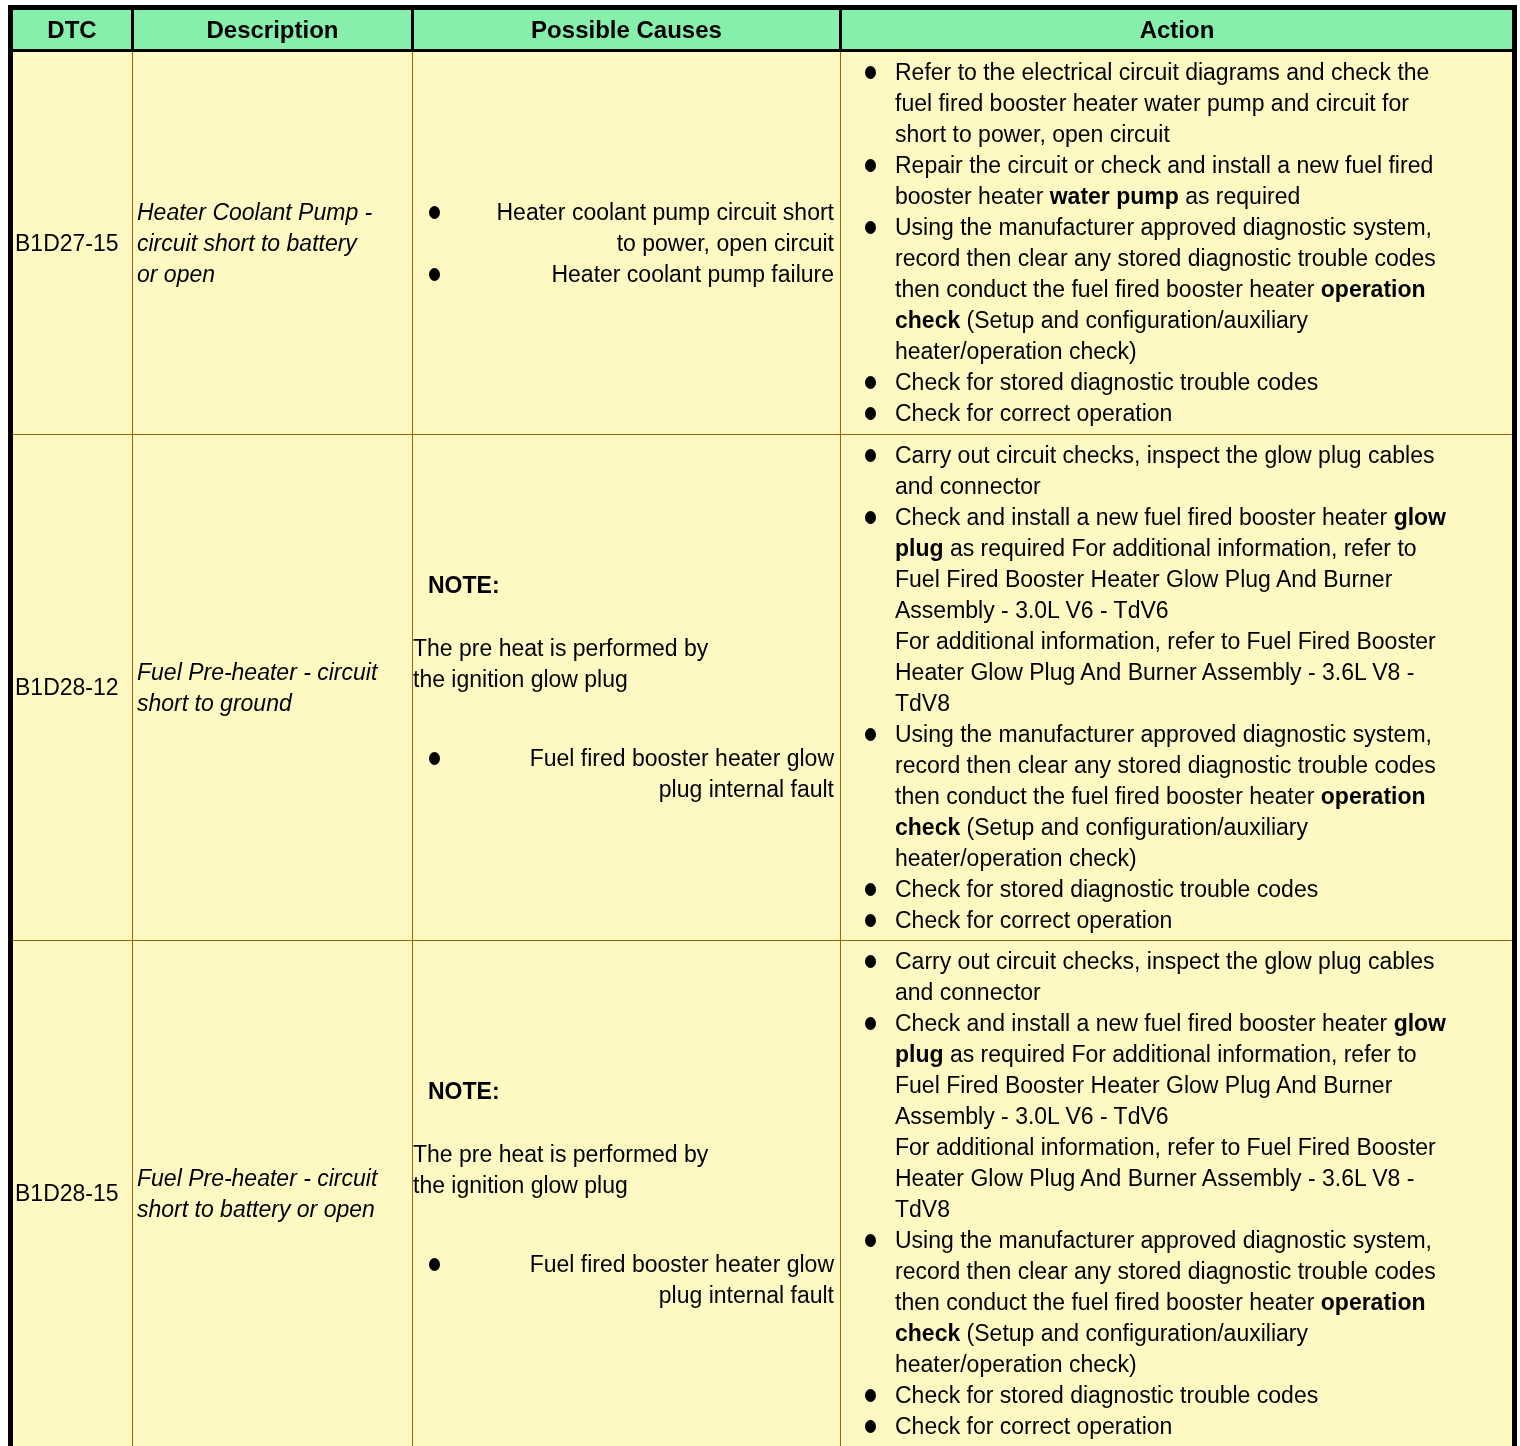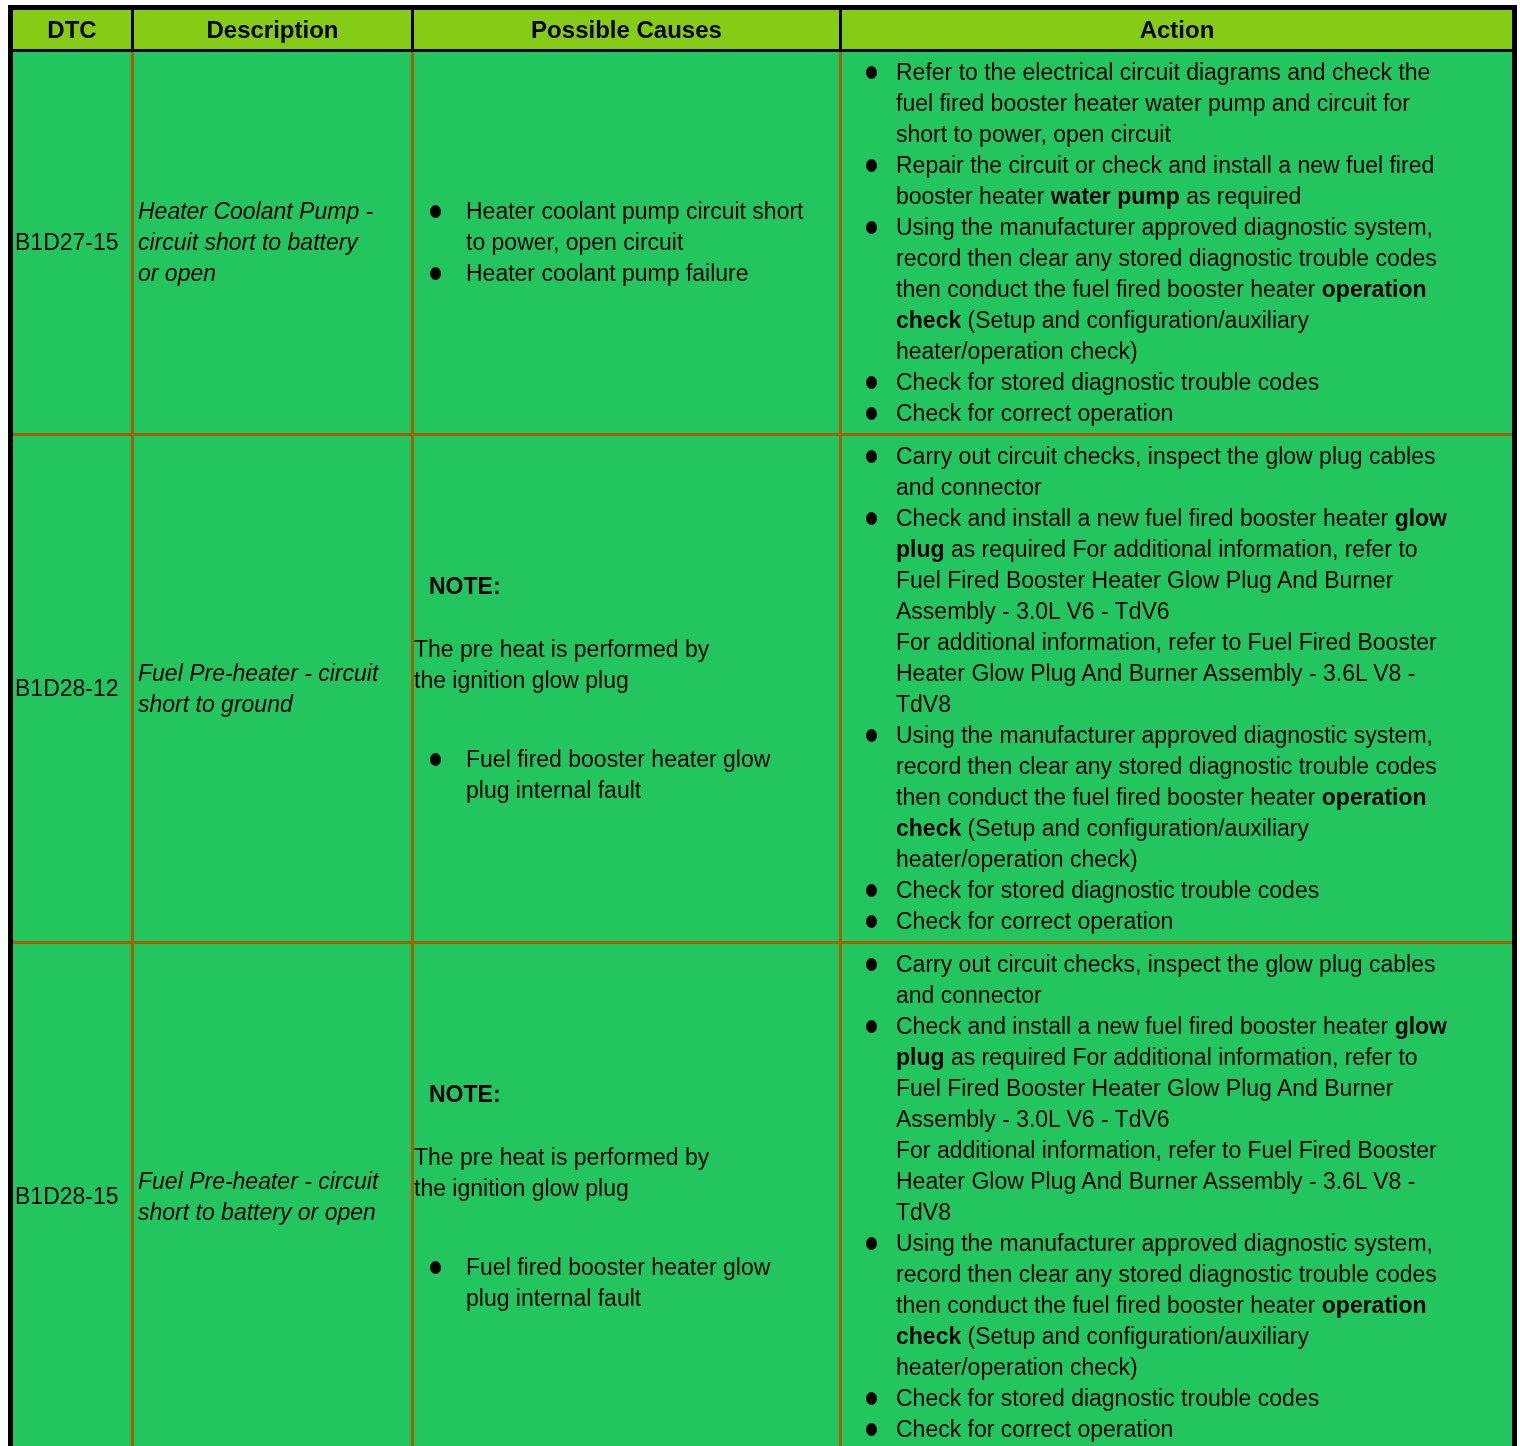--- a/index.html
+++ b/index.html
@@ -24,33 +24,33 @@
   col.c-desc   { width: 280px; }
   col.c-causes { width: 428px; }
   col.c-action { width: 674px; }
 
   th {
     border: 3px solid #000;
     font-size: 24px;
     font-weight: bold;
     text-align: center;
     padding: 4px 2px;
-    background: #84cc16;
+    background: #86efac;
   }
   thead tr { height: 43px; }
   tbody tr:nth-child(1) { height: 384px; }
   tbody tr:nth-child(2) { height: 503px; }
   tbody tr:nth-child(3) { height: 505px; }
 
   td {
-    border: 3px solid #a16207;
+    border: 1px solid #a16207;
     vertical-align: middle;
     font-size: 23px;
     line-height: 31px;
-    background: #22c55e;
+    background: #fef9c3;
   }
   td.dtc-cell {
     padding: 0 0 0 2px;
     white-space: pre-line;
     margin-top: 36px;
   }
   td.description-cell {
     padding: 0 4px 0 4px;
     white-space: pre-line;
     font-style: italic;
@@ -68,20 +68,21 @@
   }
   .causes-list {
     padding: 0 0 0 16px;
   }
   .li {
     display: grid;
     grid-template-columns: 30px 1fr;
   }
   .causes-list .li {
     grid-template-columns: 36px 1fr;
+    text-align: right;
   }
   .dot {
     width: 11px;
     height: 13px;
     background: #000;
     border-radius: 50%;
     margin-top: 9px;
     justify-self: start;
   }
   .li-text {

